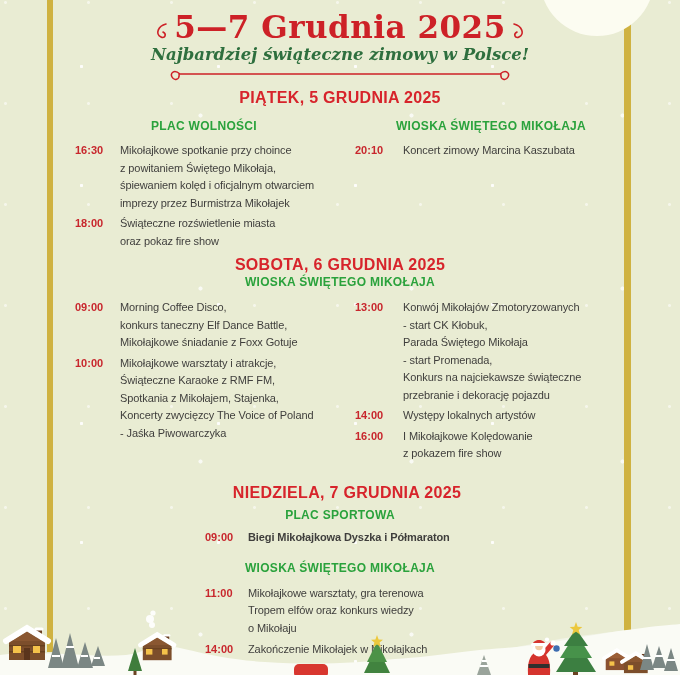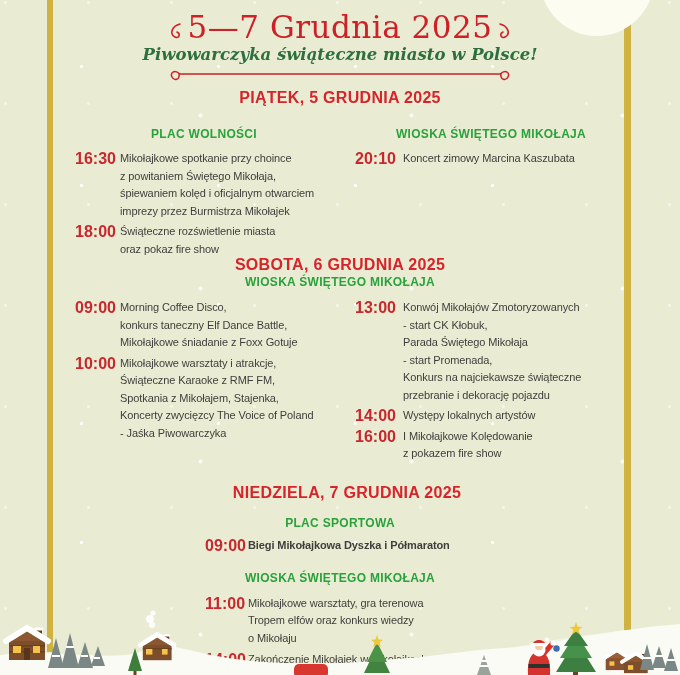--- a/index.html
+++ b/index.html
@@ -25,52 +25,52 @@
     position:absolute; z-index:3; left:540px; top:-78px;
     width:114px; height:114px; border-radius:50%;
     background:#fcfcf1;
   }
   .content { position:absolute; inset:0; z-index:4; }
 
   
   .header { position:absolute; top:10px; left:48px; width:584px; text-align:center; }
   .title-row { display:flex; align-items:flex-end; justify-content:center; gap:6px; }
   .title {
-    font-family:"DejaVu Serif", serif; font-weight:400;
+    font-family:"DejaVu Serif", serif; font-weight:700;
     font-size:31px; line-height:34px; color:#cd2127; letter-spacing:.5px;
   }
   .curl { flex:none; margin-bottom:2px; }
   .subtitle {
     font-family:"DejaVu Serif", serif; font-style:italic; font-weight:700;
     font-size:16.5px; line-height:20px; color:#2e6f3e; margin-top:1px;
   }
   .underline-flourish { display:block; margin:1px auto 0; }
 
   
   .day { position:absolute; left:48px; width:584px; }
   .day-friday   { top:90px; }
   .day-saturday { top:257px; }
   .day-sunday   { top:485px; }
   .day-heading {
     margin:0 0 6px; text-align:center;
     font-size:16px; line-height:15px; font-weight:700; letter-spacing:.3px;
     color:#d7242b;
   }
   .venue-heading {
-    margin:16px 0 8px; text-align:center;
+    margin:8px 0 8px; text-align:center;
     font-size:12px; line-height:15px; font-weight:700; letter-spacing:.3px;
     color:#2aa23c;
   }
   .day-saturday .venue-heading.top { margin:0 0 9px; }
   .cols { display:flex; align-items:flex-start; }
   .col-left  { margin-left:27px; width:258px; }
   .col-right { margin-left:22px; width:272px; }
   .event-row { display:flex; margin:0 0 3px; }
   .event-time {
-    flex:none; width:45px; font-size:16px; line-height:17.5px;
+    flex:none; width:45px; font-size:11px; line-height:17.5px;
     font-weight:700; color:#c8272d;
   }
   .col-right .event-time { width:48px; }
   .event-desc {
     white-space:pre-line; font-size:11px; line-height:17.5px;
     color:#3f3e3c; letter-spacing:-.1px;
   }
   .event-desc.bold { font-weight:700; }
 
   
@@ -96,21 +96,21 @@
     <div class="header">
       <div class="title-row">
         <svg class="curl" width="14" height="22" viewBox="0 0 14 22">
           <path d="M12,4 C4,6 1,14 7,17 C11,19 13,14 9,12" stroke="#cd2127" stroke-width="1.6" fill="none" stroke-linecap="round"></path>
         </svg>
         <div class="title">5—7 Grudnia 2025</div>
         <svg class="curl" width="14" height="22" viewBox="0 0 14 22">
           <path d="M2,4 C10,6 13,14 7,17 C3,19 1,14 5,12" stroke="#cd2127" stroke-width="1.6" fill="none" stroke-linecap="round"></path>
         </svg>
       </div>
-      <div class="subtitle">Piwowarczyka świąteczne miasto w Polsce!</div>
+      <div class="subtitle">Najbardziej świąteczne zimowy w Polsce!</div>
       <svg class="underline-flourish" width="340" height="16" viewBox="0 0 340 16">
         <path d="M10,8 C4,3 0,7 2,11 C4,15 10,14 9,8 L331,8 C330,14 336,15 338,11 C340,7 336,3 330,8" stroke="#cd2127" stroke-width="1.5" fill="none" stroke-linecap="round"></path>
       </svg>
     </div>
 
     <section class="day day-friday">
       <h2 class="day-heading">PIĄTEK, 5 GRUDNIA 2025</h2>
       <div class="cols">
         <div class="col-left">
           <h3 class="venue-heading">PLAC WOLNOŚCI</h3>

